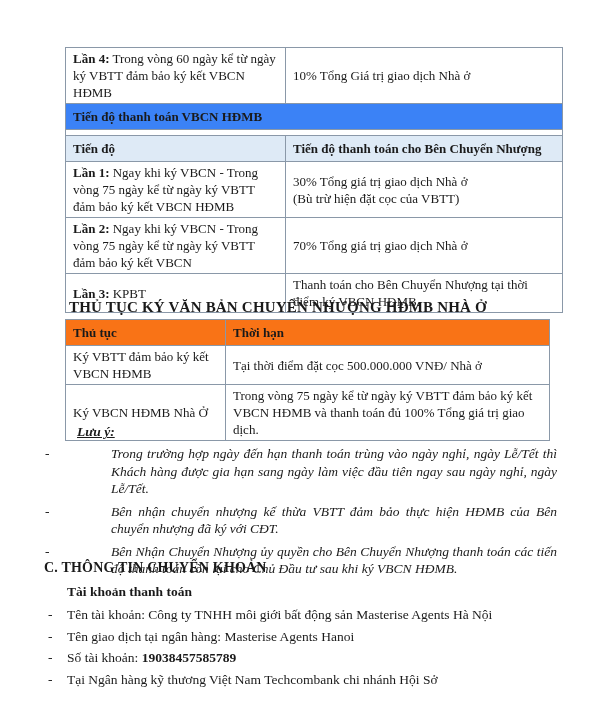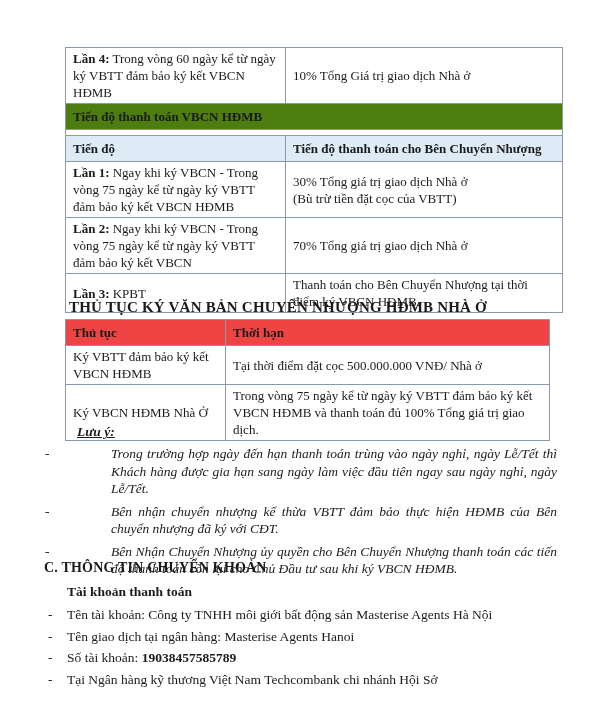--- a/index.html
+++ b/index.html
@@ -28,23 +28,23 @@
     border: 1px solid #8a98a8;
     padding: 2px 7px;
     vertical-align: middle;
     text-align: left;
     font-weight: normal;
     overflow: hidden;
   }
   .schedule-table { position: absolute; top: 47px; left: 65px; width: 498px; }
   .procedure-table { position: absolute; top: 319px; left: 65px; width: 485px; }
 
-  .band-row td { background: #4d7c0f; font-weight: bold; padding: 4px 7px; }
+  .band-row td { background: #3b82f6; font-weight: bold; padding: 4px 7px; }
   .hdr-row th { background: #deeaf6; font-weight: bold; padding: 4px 7px; }
-  .procedure-table .hdr-row th { background: #ef4444; }
+  .procedure-table .hdr-row th { background: #f97316; }
   .spacer-row td { height: 6px; padding: 0; background: #ffffff; }
   .b { font-weight: bold; }
 
   
   .sec-title {
     position: absolute;
     font-weight: bold;
     font-size: 15px;
     letter-spacing: 0.2px;
     white-space: nowrap;
@@ -114,21 +114,21 @@
       <td colspan="2"></td>
     </tr>
     <tr class="hdr-row">
       <th>Tiến độ</th>
       <th>Tiến độ thanh toán cho Bên Chuyển Nhượng</th>
     </tr>
     <tr>
       <td><span class="b">Lần 1:</span><span> Ngay khi ký VBCN - Trong vòng 75 ngày kể từ ngày ký VBTT đảm bảo ký kết VBCN HĐMB</span></td>
       <td>
         <div>30% Tổng giá trị giao dịch Nhà ở</div>
-        <div>(Bù trừ tiền đặt cọc của VBTT)</div>
+        <div>(Bù trừ hiện đặt cọc của VBTT)</div>
       </td>
     </tr>
     <tr>
       <td><span class="b">Lần 2:</span><span> Ngay khi ký VBCN - Trong vòng 75 ngày kể từ ngày ký VBTT đảm bảo ký kết VBCN</span></td>
       <td>70% Tổng giá trị giao dịch Nhà ở</td>
     </tr>
     <tr>
       <td><span class="b">Lần 3:</span><span> KPBT</span></td>
       <td>Thanh toán cho Bên Chuyển Nhượng tại thời điểm ký VBCN HĐMB.</td>
     </tr>

